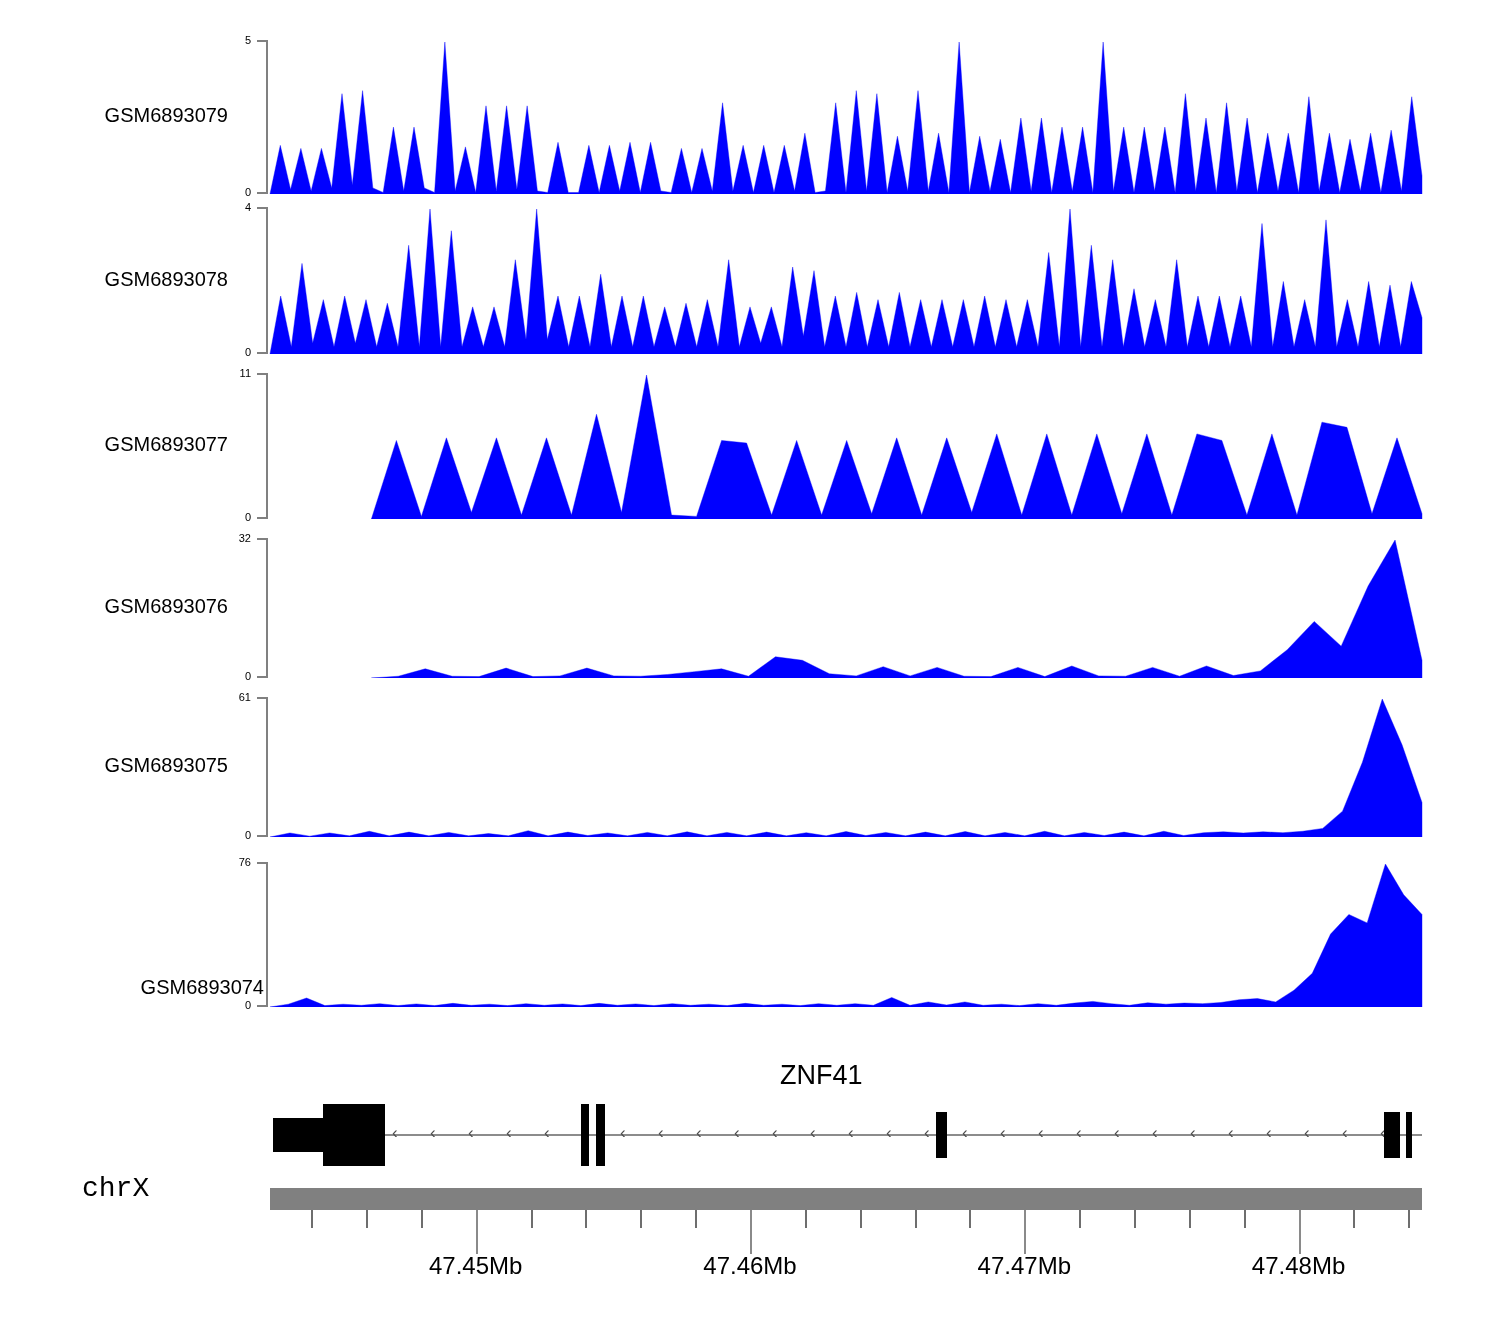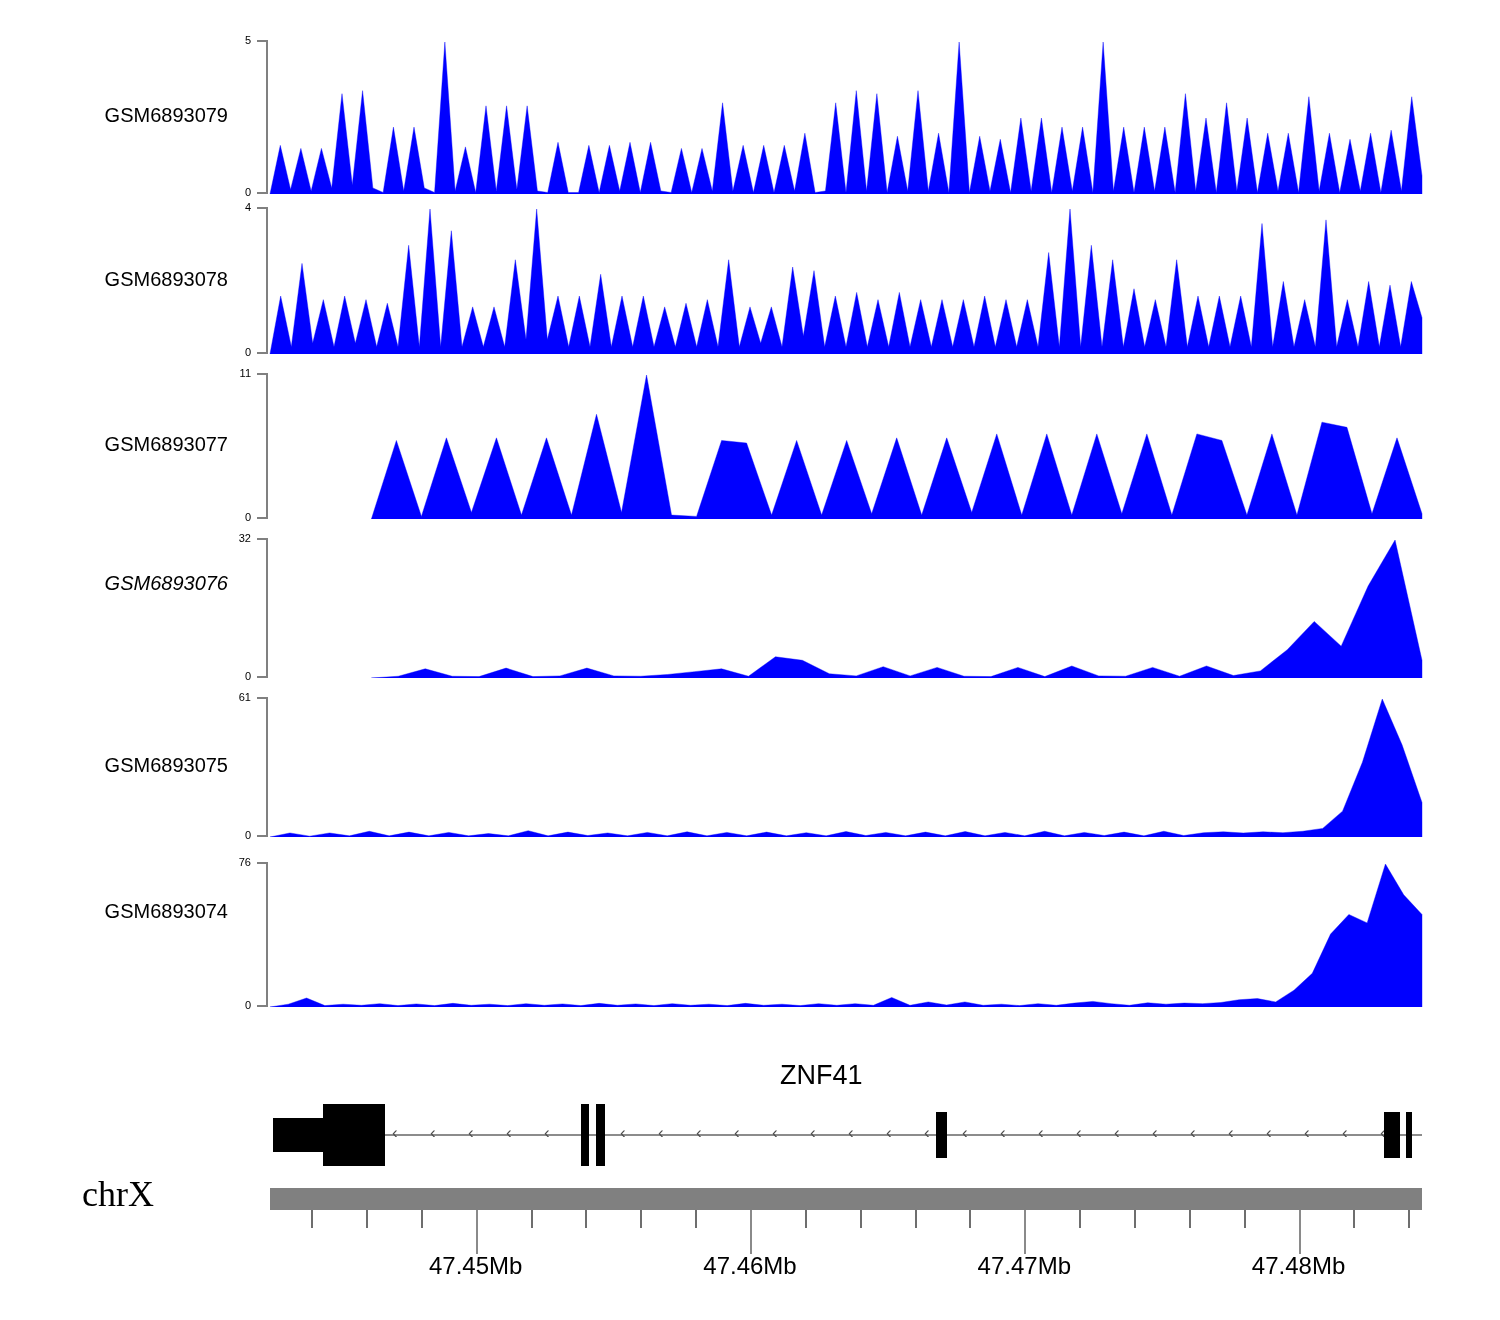--- a/index.html
+++ b/index.html
@@ -21,22 +21,22 @@
   #gene-track{position:absolute;left:0;width:1500px;}
   .gene-name{position:absolute;font-size:27px;color:#000;white-space:nowrap;
       font-family:"Liberation Sans",sans-serif;}
   .gene-line{position:absolute;height:2px;background:#8c8c8c;}
   .exon{position:absolute;background:#000000;}
   .arrow{position:absolute;color:#4d4d4d;font-size:17px;line-height:17px;
       font-family:"Liberation Sans",sans-serif;}
 
   
   #ruler{position:absolute;left:0;width:1500px;}
-  .chrom-label{position:absolute;font-size:36px;color:#000;
-      font-family:Liberation Serif, serif;}
+  .chrom-label{position:absolute;font-size:28px;color:#000;
+      font-family:Liberation Mono, monospace;}
   .ruler-bar{position:absolute;background:#808080;}
   .rtick{position:absolute;width:2px;background:#6e6e6e;}
   .rtick.major{background:#8a8a8a;}
   .rlabel{position:absolute;font-size:24px;color:#000;white-space:nowrap;
       transform:translateX(-50%);font-family:"Liberation Sans",sans-serif;}
 </style>
 </head>
 <body>
 
 <div id="root">
@@ -74,21 +74,21 @@
         <div class="axis-tick" style="left: 257px; top: 517px;"></div>
         <div class="axis-max" style="left: 221px; top: 368px;">11</div>
         <div class="axis-min" style="left: 221px; top: 512px;">0</div>
         <div class="plot" style="left: 0px; top: 373px; width: 1500px; height: 146px;">
           <svg width="1500" height="146" viewBox="0 0 1500 146">
             <polygon points="371.38,146 371.38,146.00 396.39,67.45 421.41,143.38 446.42,64.84 471.44,139.45 496.45,64.84 521.47,142.07 546.48,64.84 571.49,142.07 596.51,41.27 621.52,139.45 646.54,2.00 671.55,142.07 696.57,143.38 721.58,67.45 746.60,70.07 771.61,142.07 796.63,67.45 821.64,142.07 846.66,67.45 871.67,140.76 896.69,64.84 921.70,142.07 946.72,64.84 971.73,139.45 996.75,60.91 1021.76,142.07 1046.78,60.91 1071.79,142.07 1096.81,60.91 1121.82,140.76 1146.84,60.91 1171.85,142.07 1196.87,60.91 1221.88,67.45 1246.90,142.07 1271.91,60.91 1296.93,142.07 1321.94,49.13 1346.96,54.36 1371.97,140.76 1396.99,64.84 1422.00,140.76 1422.00,146" fill="#0000FF" stroke="#0000FF" stroke-width="0.4"></polygon>
           </svg>
         </div>
       </div>
       <div class="track" style="top: 0px;">
-        <div class="track-label" style="top: 572px; font-style: italic;">GSM6893076</div>
+        <div class="track-label" style="top: 595px;">GSM6893076</div>
         <div class="axis-spine" style="left: 266px; top: 538px; height: 140px;"></div>
         <div class="axis-tick" style="left: 257px; top: 538px;"></div>
         <div class="axis-tick" style="left: 257px; top: 676px;"></div>
         <div class="axis-max" style="left: 221px; top: 533px;">32</div>
         <div class="axis-min" style="left: 221px; top: 671px;">0</div>
         <div class="plot" style="left: 0px; top: 538px; width: 1500px; height: 140px;">
           <svg width="1500" height="140" viewBox="0 0 1500 140">
             <polygon points="371.38,140 371.38,140.00 398.32,138.23 425.25,130.80 452.19,138.23 479.13,138.58 506.07,130.09 533.01,138.58 559.95,137.88 586.89,130.09 613.83,137.88 640.77,138.23 667.71,136.46 694.64,133.63 721.58,130.80 748.52,138.23 775.46,118.77 802.40,122.31 829.34,135.75 856.28,137.88 883.22,128.68 910.16,137.88 937.10,129.38 964.04,138.23 990.97,138.58 1017.91,129.38 1044.85,138.58 1071.79,127.97 1098.73,137.88 1125.67,138.23 1152.61,129.38 1179.55,138.23 1206.49,127.97 1233.43,137.52 1260.37,132.92 1287.30,111.69 1314.24,83.38 1341.18,108.15 1368.12,48.00 1395.06,2.00 1422.00,122.31 1422.00,140" fill="#0000FF" stroke="#0000FF" stroke-width="0.4"></polygon>
           </svg>
         </div>
@@ -100,21 +100,21 @@
         <div class="axis-tick" style="left: 257px; top: 835px;"></div>
         <div class="axis-max" style="left: 221px; top: 692px;">61</div>
         <div class="axis-min" style="left: 221px; top: 830px;">0</div>
         <div class="plot" style="left: 0px; top: 697px; width: 1500px; height: 140px;">
           <svg width="1500" height="140" viewBox="0 0 1500 140">
             <polygon points="270.00,140 270.00,140.00 289.86,135.97 309.72,139.14 329.59,135.97 349.45,138.85 369.31,134.25 389.17,138.85 409.03,135.11 428.90,138.85 448.76,135.40 468.62,138.85 488.48,136.55 508.34,138.85 528.21,133.68 548.07,138.85 567.93,135.11 587.79,138.56 607.66,135.97 627.52,138.85 647.38,135.40 667.24,138.85 687.10,134.82 706.97,138.85 726.83,135.40 746.69,138.85 766.55,135.11 786.41,138.85 806.28,135.69 826.14,138.85 846.00,134.54 865.86,138.56 885.72,135.40 905.59,138.85 925.45,135.11 945.31,138.85 965.17,134.54 985.03,138.85 1004.90,135.40 1024.76,138.85 1044.62,134.25 1064.48,138.85 1084.34,135.40 1104.21,138.56 1124.07,135.11 1143.93,138.85 1163.79,134.25 1183.66,138.56 1203.52,135.69 1223.38,134.82 1243.24,135.97 1263.10,134.82 1282.97,135.69 1302.83,134.25 1322.69,131.38 1342.55,114.13 1362.41,65.25 1382.28,2.00 1402.14,48.00 1422.00,105.50 1422.00,140" fill="#0000FF" stroke="#0000FF" stroke-width="0.4"></polygon>
           </svg>
         </div>
       </div>
       <div class="track" style="top: 0px;">
-        <div class="track-label" style="top: 900px;">GSM6893074</div>
+        <div class="track-label" style="top: 976px; padding-left: 36px;">GSM6893074</div>
         <div class="axis-spine" style="left: 266px; top: 862px; height: 145px;"></div>
         <div class="axis-tick" style="left: 257px; top: 862px;"></div>
         <div class="axis-tick" style="left: 257px; top: 1005px;"></div>
         <div class="axis-max" style="left: 221px; top: 857px;">76</div>
         <div class="axis-min" style="left: 221px; top: 1000px;">0</div>
         <div class="plot" style="left: 0px; top: 862px; width: 1500px; height: 145px;">
           <svg width="1500" height="145" viewBox="0 0 1500 145">
             <polygon points="270.00,145 270.00,145.00 288.29,142.20 306.57,136.03 324.86,143.60 343.14,142.20 361.43,143.32 379.71,141.64 398.00,143.60 416.29,141.92 434.57,143.60 452.86,141.35 471.14,143.32 489.43,142.20 507.71,143.60 526.00,141.64 544.29,143.32 562.57,141.92 580.86,143.60 599.14,141.35 617.43,143.32 635.71,141.92 654.00,143.60 672.29,141.64 690.57,143.32 708.86,142.20 727.14,143.60 745.43,141.35 763.71,143.32 782.00,142.20 800.29,143.60 818.57,141.64 836.86,143.32 855.14,141.64 873.43,143.32 891.71,135.47 910.00,143.32 928.29,139.95 946.57,143.04 964.86,139.95 983.14,143.32 1001.43,142.20 1019.71,143.60 1038.00,141.64 1056.29,143.32 1074.57,141.07 1092.86,139.39 1111.14,141.64 1129.43,143.32 1147.71,140.79 1166.00,142.20 1184.29,141.07 1202.57,141.64 1220.86,140.51 1239.14,137.71 1257.43,136.59 1275.71,139.95 1294.00,128.18 1312.29,111.35 1330.57,72.10 1348.86,52.47 1367.14,60.88 1385.43,2.00 1403.71,32.84 1422.00,52.47 1422.00,145" fill="#0000FF" stroke="#0000FF" stroke-width="0.4"></polygon>
           </svg>
         </div>

